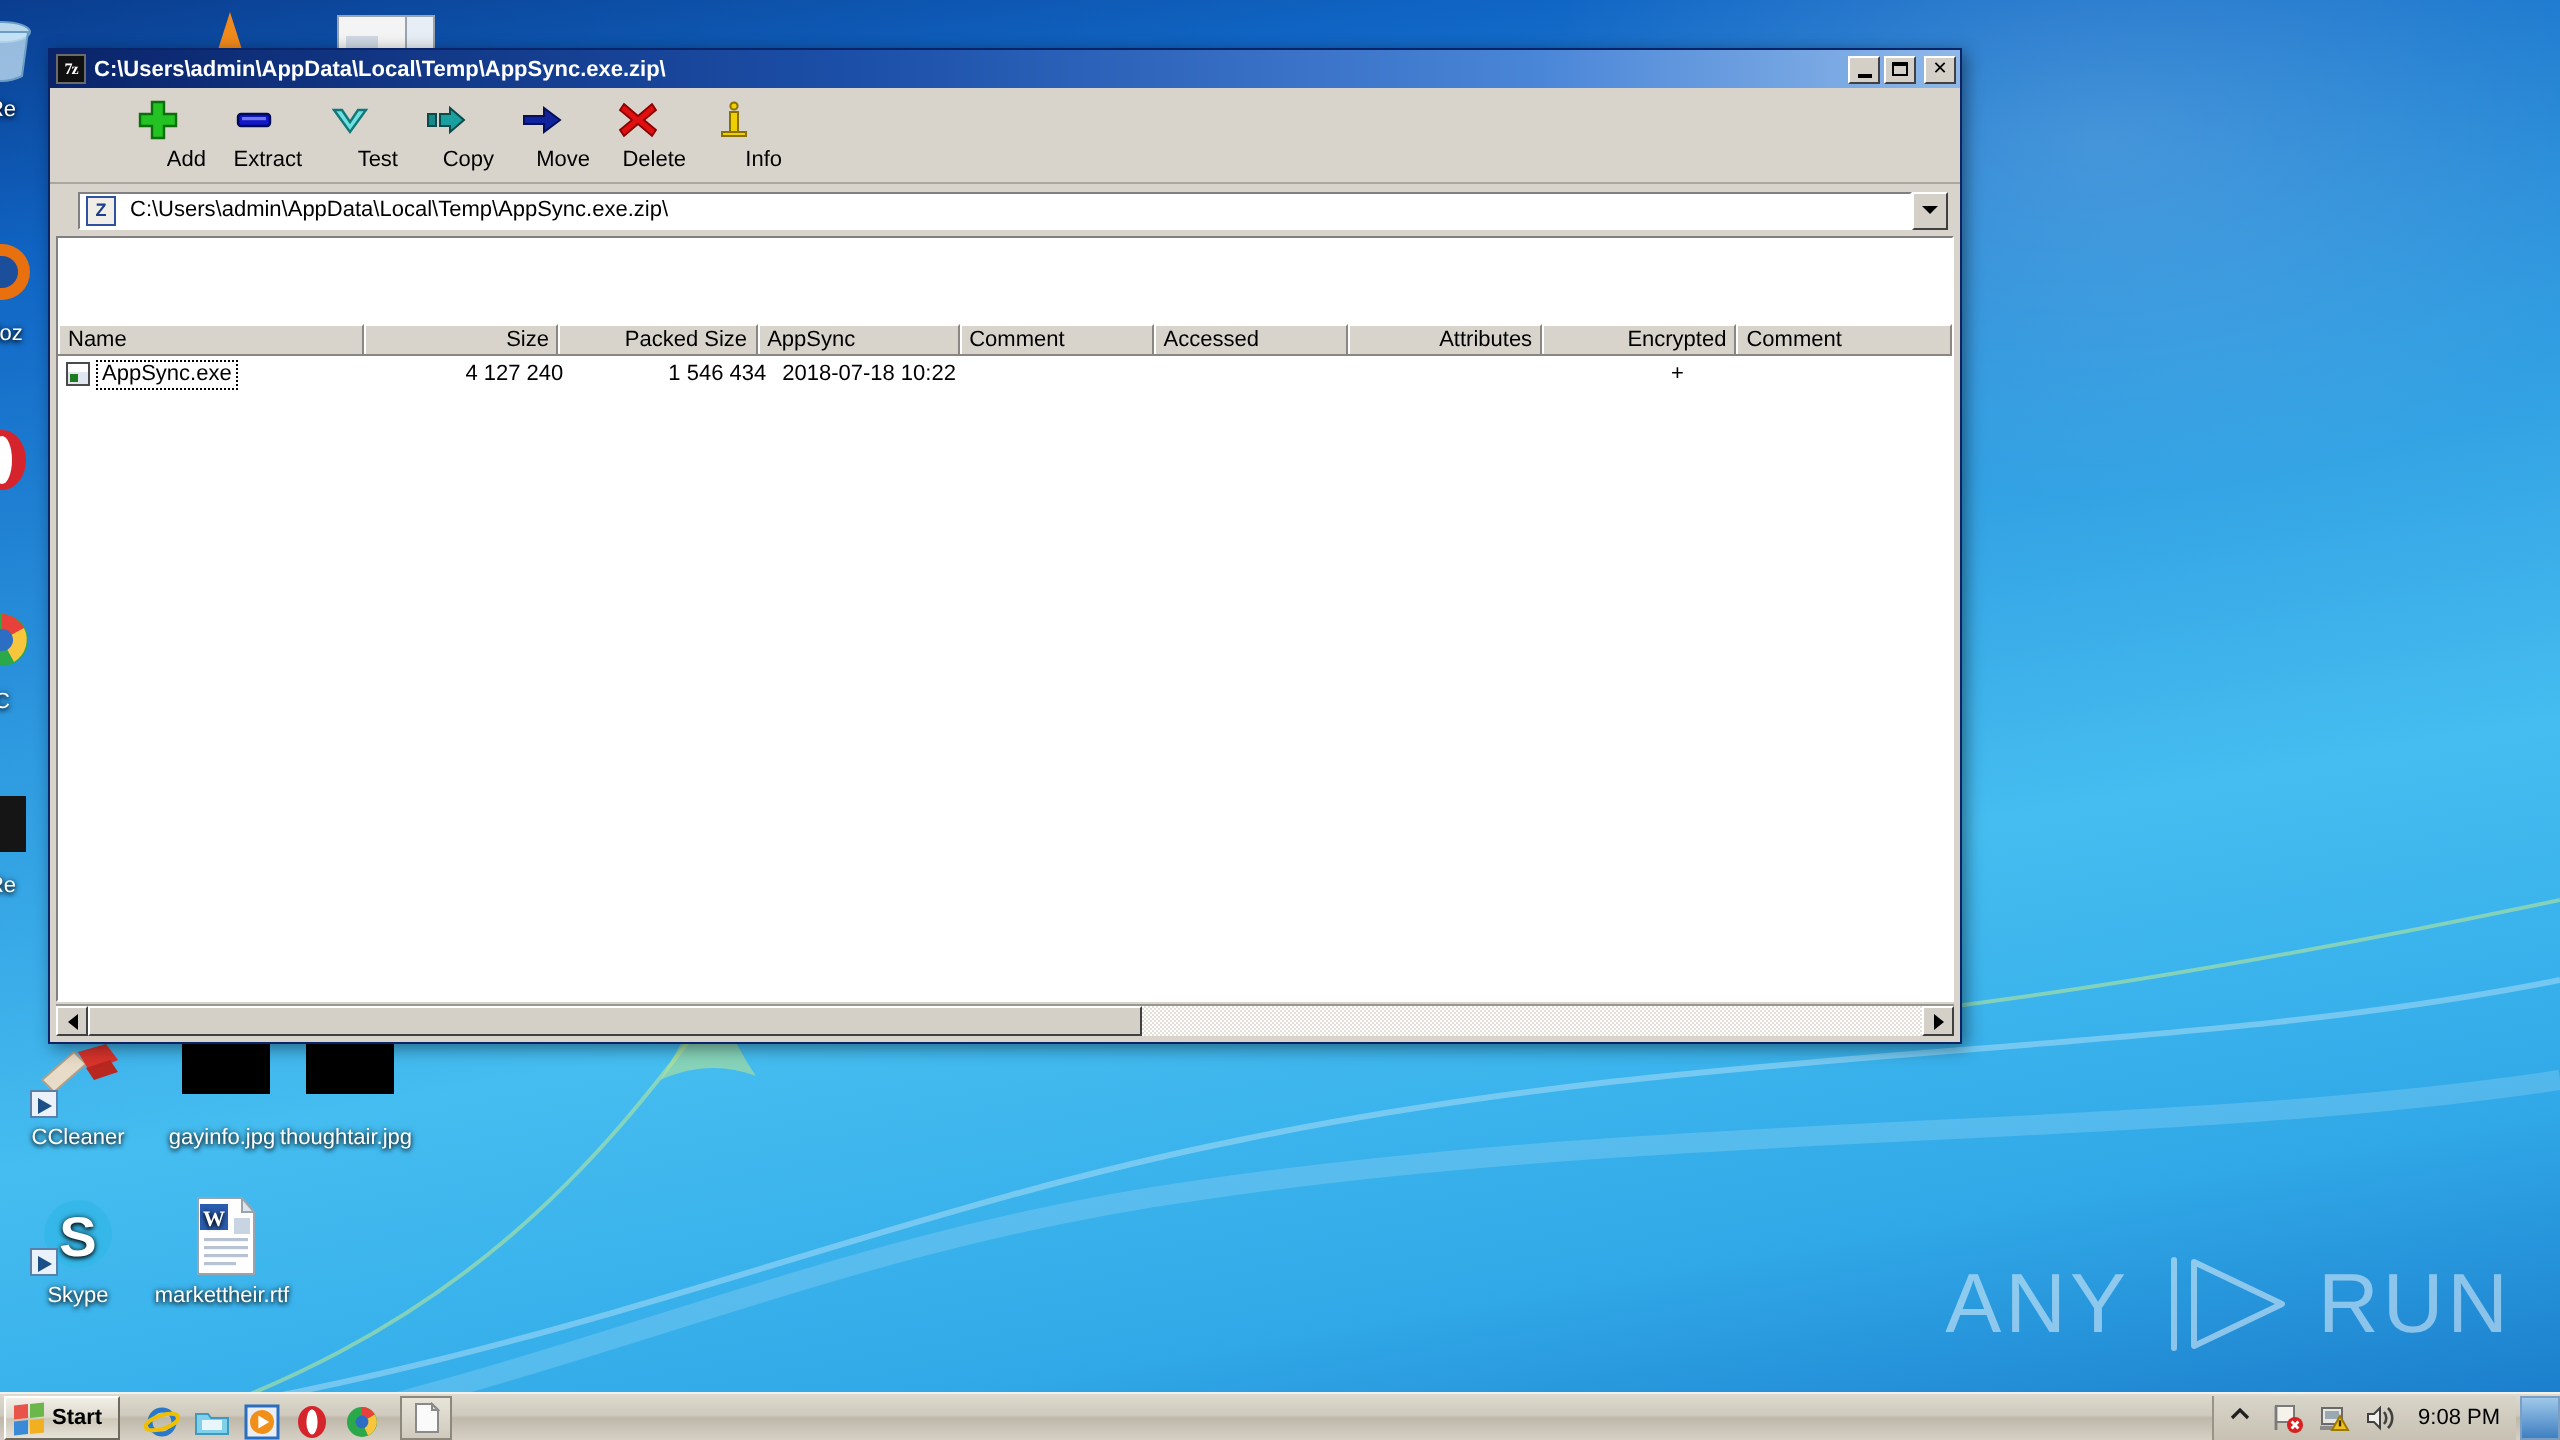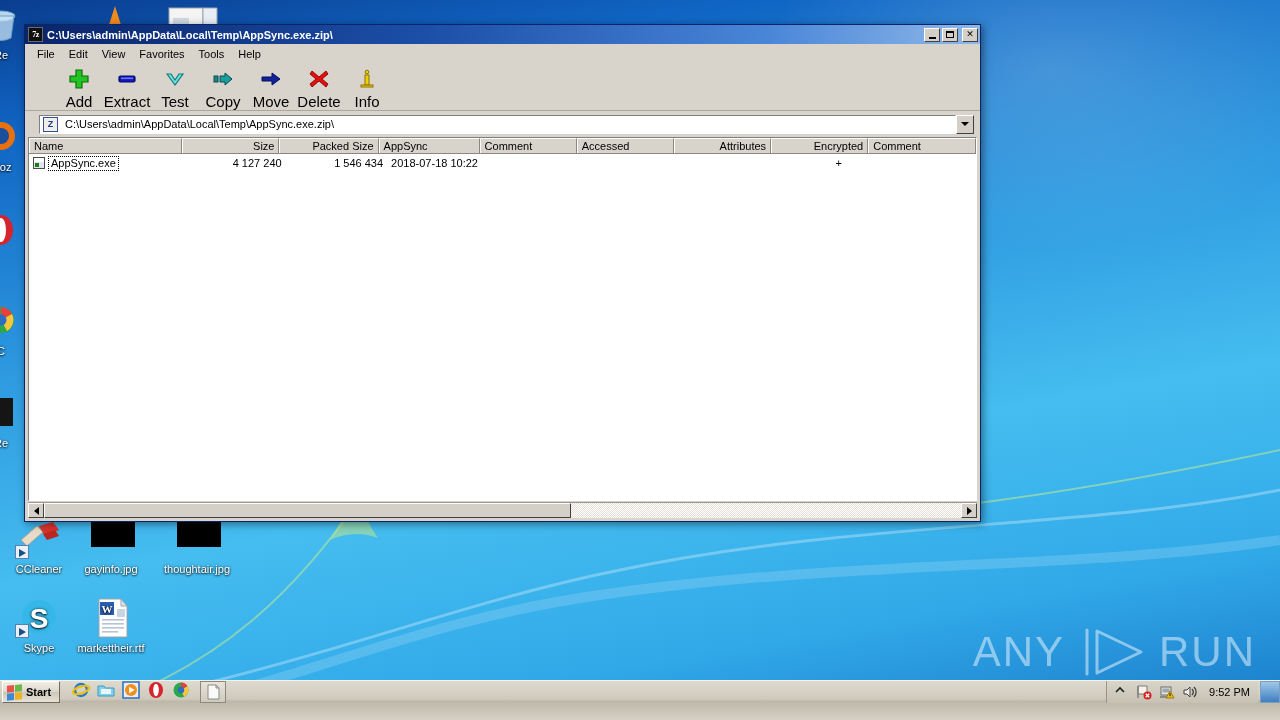--- a/index.html
+++ b/index.html
@@ -103,22 +103,22 @@
   .menubar > div { padding: 2px 7px; }
 
   .toolbar {
     flex: 0 0 48px;
     background: #d8d4cc;
     border-bottom: 1px solid #aaa6a0;
     display: flex; align-items: flex-start;
     padding: 3px 8px 0 30px;
   }
   .tool {
-    width: 48px; text-align: center;
-    font-size: 15px; color: #000;
+    width: 48px; text-align: right;
+    font-size: 11px; color: #000;
   }
   .tool .ticon {
     height: 26px; display: flex; align-items: center; justify-content: center;
   }
   .tool .tlabel { display: block; margin-top: 1px; }
 
   .addrbar {
     flex: 0 0 26px;
     background: #d8d4cc;
     display: flex; align-items: center;
@@ -161,21 +161,21 @@
     border: 1px solid #808080;
     border-right-color: #fff; border-bottom-color: #fff;
     display: flex; flex-direction: column;
     overflow: hidden;
   }
   .lhead {
     flex: 0 0 16px;
     display: flex;
     background: #d8d4cc;
     border-bottom: 1px solid #8a8681;
-    font-size: 11px; color: #000;
+    font-size: 11px; color: #000; margin-top: 43px;
   }
   .lhead .hc {
     border-right: 1px solid #8a8681;
     border-top: 1px solid #fff;
     border-left: 1px solid #fff;
     padding: 1px 4px;
     overflow: hidden; white-space: nowrap;
     display: flex; align-items: center;
   }
   .hc.r { justify-content: flex-end; }
@@ -234,24 +234,24 @@
   .sthumb {
     position: absolute; left: 0; top: 0; bottom: 0;
     width: 57.5%;
     background: #d4d0c8;
     border: 1px solid #fff;
     border-right-color: #404040; border-bottom-color: #404040;
   }
 
   
   .taskbar {
-    position: absolute; left: 0; right: 0; bottom: 0; height: 40px;
+    position: absolute; left: 0; right: 0; bottom: 0; height: 24px;
     background: linear-gradient(180deg, #dedacf 0%, #cfcabd 46%, #bdb8aa 52%, #d6d1c4 100%);
     border-top: 1px solid #f4f1ea;
-    display: flex; align-items: flex-start;
+    display: flex; align-items: flex-end;
   }
   .startbtn {
     height: 22px; margin-left: 2px;
     padding: 0 8px 0 4px;
     background: linear-gradient(180deg, #f2efe7 0%, #ddd8cc 48%, #cdc7b8 52%, #e6e2d8 100%);
     border: 1px solid #fff;
     border-right-color: #6f6a60; border-bottom-color: #6f6a60;
     display: flex; align-items: center; gap: 4px;
     font-size: 11px; font-weight: bold; color: #000;
   }
@@ -388,21 +388,21 @@
 
 <div class="dicon" style="left:74px; top:518px;">
   <div class="glyph">
     <svg width="48" height="42" viewBox="0 0 48 42">
       <rect x="4" y="3" width="44" height="26" fill="#000000"></rect>
     </svg>
   </div>
   <span class="cap">gayinfo.jpg</span>
 </div>
 
-<div class="dicon" style="left:160px; top:518px;">
+<div class="dicon" style="left:136px; top:518px;">
   <div class="glyph">
     <svg width="48" height="42" viewBox="0 0 48 42">
       <rect x="4" y="3" width="44" height="26" fill="#000000"></rect>
     </svg>
   </div>
   <span class="cap">thoughtair.jpg</span>
 </div>
 
 <div class="dicon" style="left:2px; top:597px;">
   <div class="glyph">
@@ -452,28 +452,20 @@
       </div>
       <div class="tb-btn">
         <span style="display:block;width:8px;height:7px;border:1px solid #000;border-top-width:2px;"></span>
       </div>
       <div class="tb-btn close">
         <span>✕</span>
       </div>
     </div>
   </div>
 
-  <div class="menubar">
-    <div>File</div>
-    <div>Edit</div>
-    <div>View</div>
-    <div>Favorites</div>
-    <div>Tools</div>
-    <div>Help</div>
-  </div>
 
   <div class="toolbar">
     <div class="tool">
       <span class="ticon">
         <svg width="22" height="22" viewBox="0 0 22 22">
           <path d="M8,2 H14 V8 H20 V14 H14 V20 H8 V14 H2 V8 H8 Z" fill="#22c322" stroke="#0a6e0a" stroke-width="1.2"></path>
         </svg>
       </span>
       <span class="tlabel">Add</span>
     </div>
@@ -664,16 +656,16 @@
         <rect x="10.4" y="9.2" width="1.2" height="3" fill="#402a00"></rect>
       </svg>
     </span>
     <span class="ti">
       <svg width="16" height="16" viewBox="0 0 16 16">
         <path d="M2,6 L5,6 L8,3 L8,13 L5,10 L2,10Z" fill="#f0efe9" stroke="#404040"></path>
         <path d="M10,5 A4.5,4.5 0 0,1 10,11" fill="none" stroke="#404040" stroke-width="1.3"></path>
         <path d="M12,3 A7,7 0 0,1 12,13" fill="none" stroke="#404040" stroke-width="1.3"></path>
       </svg>
     </span>
-    <span class="clock">9:52 PM</span>
+    <span class="clock">9:08 PM</span>
   </div>
   <div class="showdesk"></div>
 </div>
 
 </body></html>

